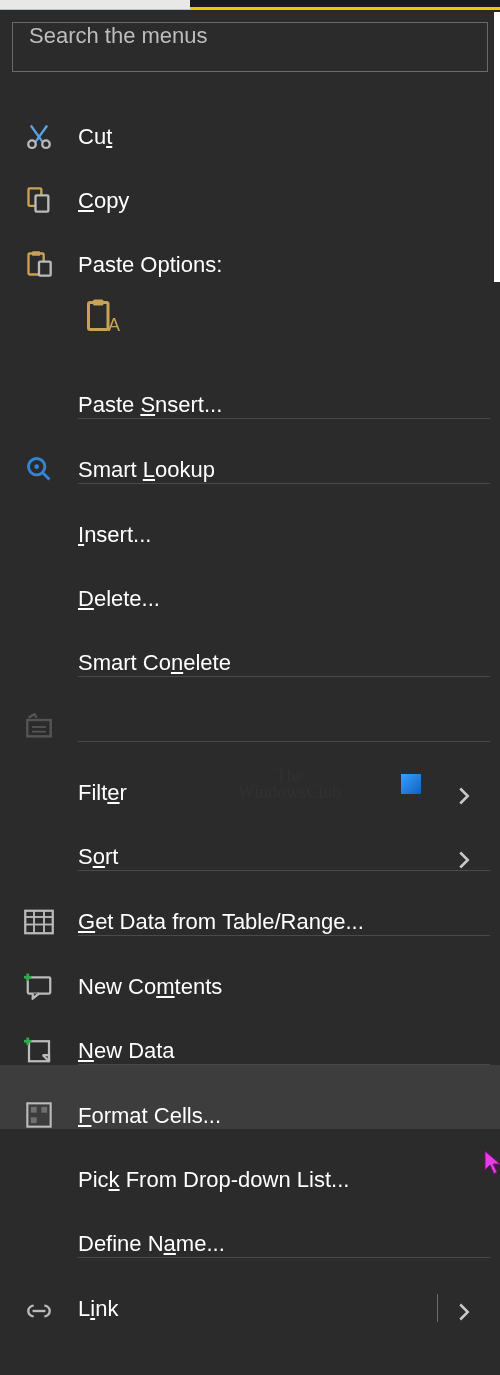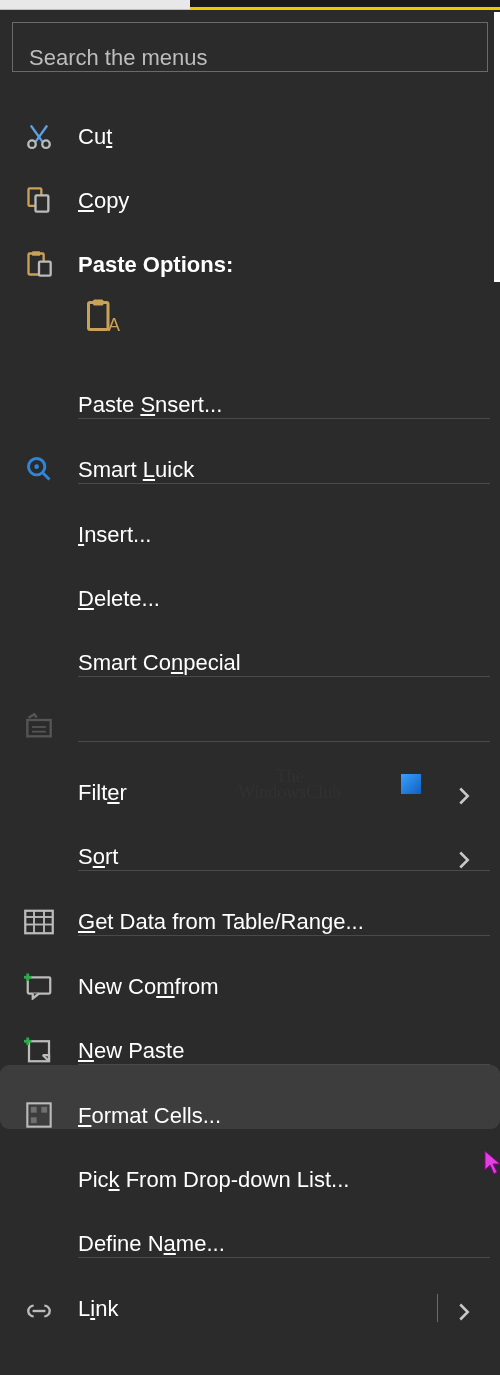--- a/index.html
+++ b/index.html
@@ -28,56 +28,56 @@
   }
   .menu {
     background: #2b2b2b;
     padding: 0 0 4px 0;
   }
   .search-box {
     margin: 12px 12px 14px 12px;
     border: 1px solid #6a6a6a;
     height: 50px;
     display: flex;
-    align-items: flex-end;
+    align-items: flex-start;
     padding: 0 16px;
   }
   .search-box input {
     background: transparent;
     border: none;
     color: #bdbdbd;
     font-size: 22px;
     width: 100%;
     outline: none;
     font-family: inherit;
   }
   .search-box input::placeholder { color: #bdbdbd; }
   .item {
     display: flex;
     align-items: flex-end;
     min-height: 64px;
     padding: 0 16px 0 0;
     position: relative;
   }
-  .item.hovered { background: #3d3d3d; border-radius: 9px; }
+  .item.hovered { background: #3d3d3d; }
   .item.disabled .label { color: #595959; }
   .item.sub .label { margin-left: 78px; }
   .icon-col {
     width: 78px;
     display: flex;
     justify-content: center;
     align-items: center;
     flex-shrink: 0;
   }
   .label {
     flex: 1 1 auto;
     font-size: 22px;
     white-space: nowrap;
   }
-  .label b { font-weight: 700; margin-top: 6px; }
+  .label b { font-weight: 400; margin-top: 6px; }
   .label .ul { text-decoration: underline; }
   .arrow-col {
     width: 40px;
     display: flex;
     justify-content: center;
     align-items: center;
   }
   .sep {
     height: 1px;
     background: #4a4a4a;
@@ -202,35 +202,35 @@
   <div class="sep"></div>
 
   <div class="item">
     <div class="icon-col">
       <svg width="28" height="28" viewBox="0 0 24 24">
           <circle cx="10" cy="10" r="7" stroke="#2f86d6" stroke-width="2.5" fill="none"></circle>
           <line x1="15" y1="15" x2="21" y2="21" stroke="#2f86d6" stroke-width="2.5"></line>
           <circle cx="10" cy="10" r="2" fill="#2f86d6"></circle>
         </svg>
     </div>
-    <div class="label"><span>Smart </span><span class="ul">L</span><span>uick</span></div>
+    <div class="label"><span>Smart </span><span class="ul">L</span><span>ookup</span></div>
   </div>
 
   <div class="sep"></div>
 
   <div class="item sub">
     <div class="label"><span class="ul">I</span><span>nsert...</span></div>
   </div>
 
   <div class="item sub">
     <div class="label"><span class="ul">D</span><span>elete...</span></div>
   </div>
 
   <div class="item sub">
-    <div class="label"><span>Smart Co</span><span class="ul">n</span><span>pecial</span></div>
+    <div class="label"><span>Smart Co</span><span class="ul">n</span><span>elete</span></div>
   </div>
 
   <div class="sep"></div>
 
   <div class="item disabled">
     <div class="icon-col">
       <svg width="28" height="28" viewBox="0 0 24 24">
           <rect x="2" y="6" width="20" height="14" stroke="#555" stroke-width="2" fill="none"></rect>
           <path d="M3 4 L8 1 L10 4" stroke="#555" stroke-width="2" fill="none"></path>
           <line x1="6" y1="12" x2="18" y2="12" stroke="#555" stroke-width="1.5"></line>
@@ -278,34 +278,34 @@
 
   <div class="item">
     <div class="icon-col">
       <svg width="30" height="28" viewBox="0 0 24 22">
           <rect x="3" y="4" width="18" height="13" rx="1" stroke="#bbb" stroke-width="1.8" fill="none"></rect>
           <path d="M7 17 L7 21 L12 17" stroke="#bbb" stroke-width="1.8" fill="#2b2b2b"></path>
           <line x1="3" y1="1" x2="3" y2="7" stroke="#2eaa4a" stroke-width="2.2"></line>
           <line x1="0" y1="4" x2="6" y2="4" stroke="#2eaa4a" stroke-width="2.2"></line>
         </svg>
     </div>
-    <div class="label"><span>New Co</span><span class="ul">m</span><span>from</span></div>
+    <div class="label"><span>New Co</span><span class="ul">m</span><span>tents</span></div>
   </div>
 
   <div class="item">
     <div class="icon-col">
       <svg width="30" height="28" viewBox="0 0 24 22">
           <rect x="4" y="4" width="16" height="16" stroke="#bbb" stroke-width="1.8" fill="none"></rect>
           <path d="M15 15 L20 15 L20 20" stroke="#bbb" stroke-width="1.8" fill="none"></path>
           <line x1="15" y1="15" x2="20" y2="20" stroke="#bbb" stroke-width="1.8"></line>
           <line x1="3" y1="1" x2="3" y2="7" stroke="#2eaa4a" stroke-width="2.2"></line>
           <line x1="0" y1="4" x2="6" y2="4" stroke="#2eaa4a" stroke-width="2.2"></line>
         </svg>
     </div>
-    <div class="label"><span class="ul">N</span><span>ew Paste</span></div>
+    <div class="label"><span class="ul">N</span><span>ew Data</span></div>
   </div>
 
   <div class="sep"></div>
 
   <div class="item hovered">
     <div class="icon-col">
       <svg width="28" height="28" viewBox="0 0 24 24">
           <rect x="2" y="2" width="20" height="20" stroke="#bbb" stroke-width="1.8" fill="none"></rect>
           <rect x="5" y="5" width="5" height="5" fill="#bbb" opacity="0.4"></rect>
           <rect x="5" y="14" width="5" height="5" fill="#bbb" opacity="0.4"></rect>

